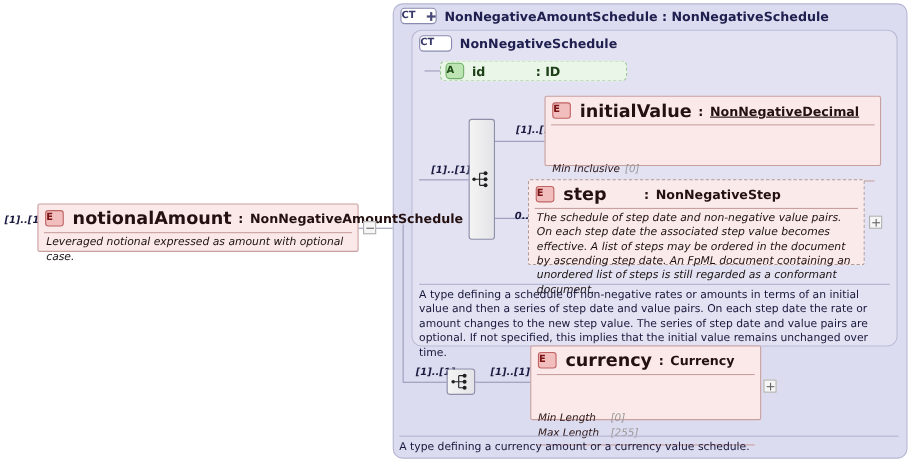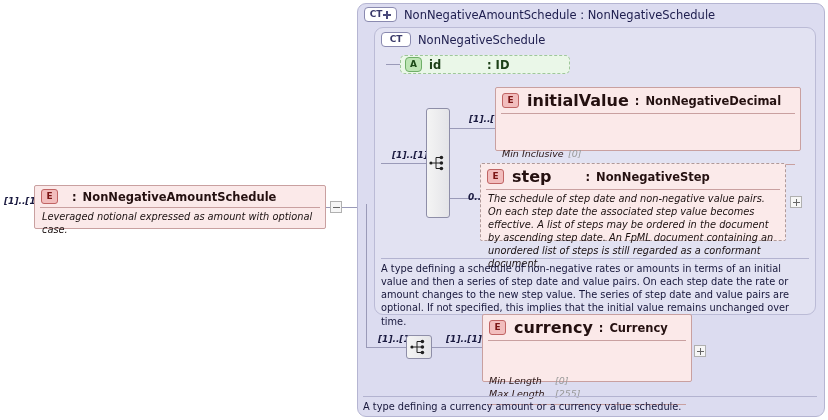--- a/index.html
+++ b/index.html
@@ -39,21 +39,21 @@
 
   
   .ct-header {
     display: flex;
     align-items: center;
     gap: 7px;
   }
   .badge {
     display: inline-flex;
     align-items: center;
-    justify-content: center;
+    justify-content: space-between;
     box-sizing: border-box;
     font-size: 9px;
     font-weight: bold;
     letter-spacing: 0px;
     line-height: 1;
   }
   .badge-ct {
     width: 30px; height: 15px;
     border: 1px solid #8a8ab0;
     border-radius: 4px;
@@ -70,21 +70,21 @@
   .plusglyph::before, .plusglyph::after {
     content: "";
     position: absolute;
     background: #4a4a7a;
   }
   .plusglyph::before { left: 0; top: 3px; width: 8px; height: 2px; }
   .plusglyph::after  { top: 0; left: 3px; width: 2px; height: 8px; }
 
   .ct-title {
     font-size: 11.5px;
-    font-weight: normal;
+    font-weight: bold;
     color: #202050;
     white-space: nowrap;
   }
 
   
   .attr-box {
     background: #eaf7e8;
     border: 1px dashed #9fc79a;
     border-radius: 5px;
     display: flex;
@@ -298,21 +298,21 @@
   <span class="card" style="left:469px; top:114px;">[1]..[1]</span>
   <span class="card" style="left:468px; top:192px;">0..*</span>
 
   <div class="abs el-box" style="left:495px; top:87px; width:306px; height:64px;">
     <div class="el-head">
       <span class="badge badge-e">
         <span>E</span>
       </span>
       <span class="el-name">initialValue</span>
       <span class="el-type" style="margin-left:6px;">:</span>
-      <span class="el-type" style="margin-left:6px;">NonNegativeDecimal</span>
+      <span class="el-type" style="margin-left:6px;text-decoration:underline;">NonNegativeDecimal</span>
     </div>
     <div class="el-rule"></div>
     <div class="facets">
       <div class="facet-row">
         <span class="facet-label">Min Inclusive</span>
         <span class="facet-val">[0]</span>
       </div>
     </div>
     <div class="el-rule"></div>
   </div>
@@ -386,20 +386,21 @@
   <div class="abs type-rule" style="left:363px; top:396px; width:454px;"></div>
   <div class="abs type-doc" style="left:363px; top:400px; width:454px;">A type defining a currency amount or a currency value schedule.</div>
 
   <span class="card" style="left:4px; top:196px;">[1]..[1]</span>
 
   <div class="abs el-box" style="left:34px; top:185px; width:292px; height:44px;">
     <div class="el-head">
       <span class="badge badge-e">
         <span>E</span>
       </span>
+      <span class="el-name">notionalAmount</span>
       <span class="el-type" style="margin-left:6px;">:</span>
       <span class="el-type" style="margin-left:6px;">NonNegativeAmountSchedule</span>
     </div>
     <div class="el-rule"></div>
     <div class="el-doc">Leveraged notional expressed as amount with optional case.</div>
   </div>
 
   <div class="abs line-h" style="left:326px; top:207px; width:16px;"></div>
   <div class="abs toggle" style="left:330px; top:201px; width:12px; height:12px;">
     <span class="bar"></span>

